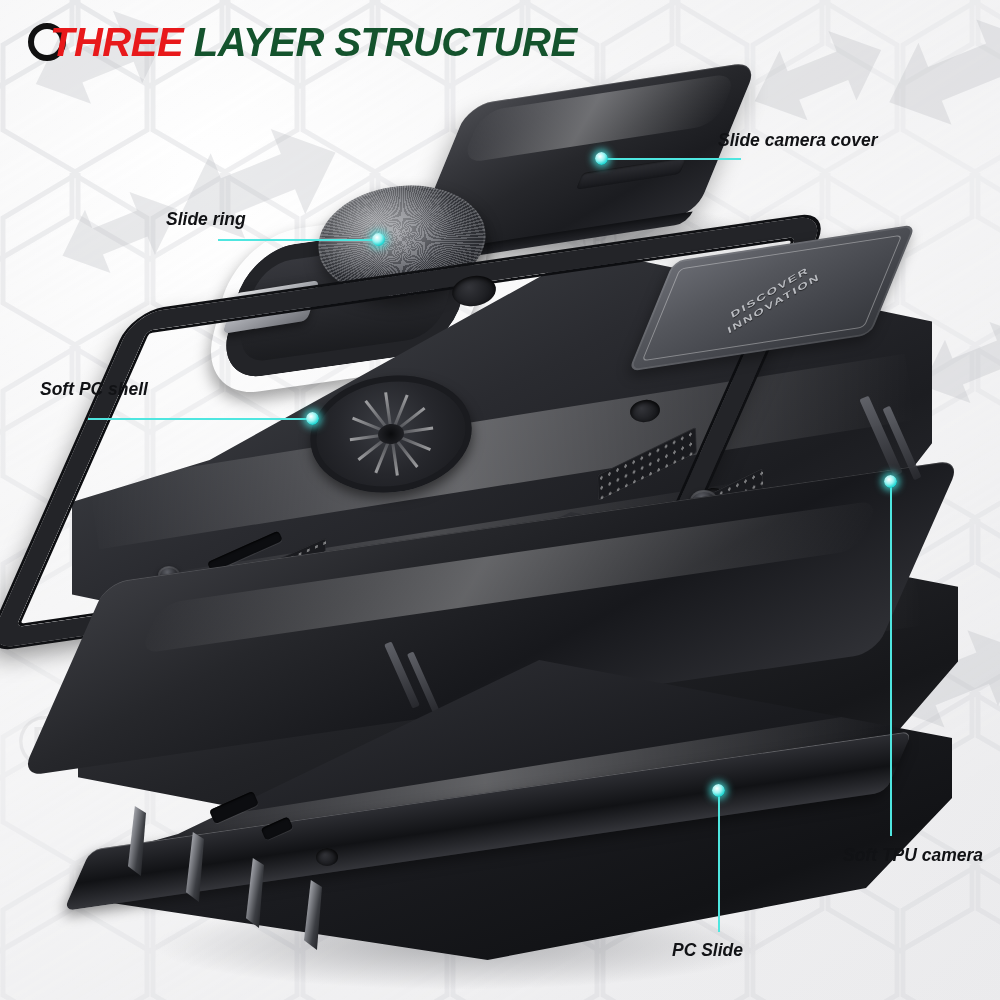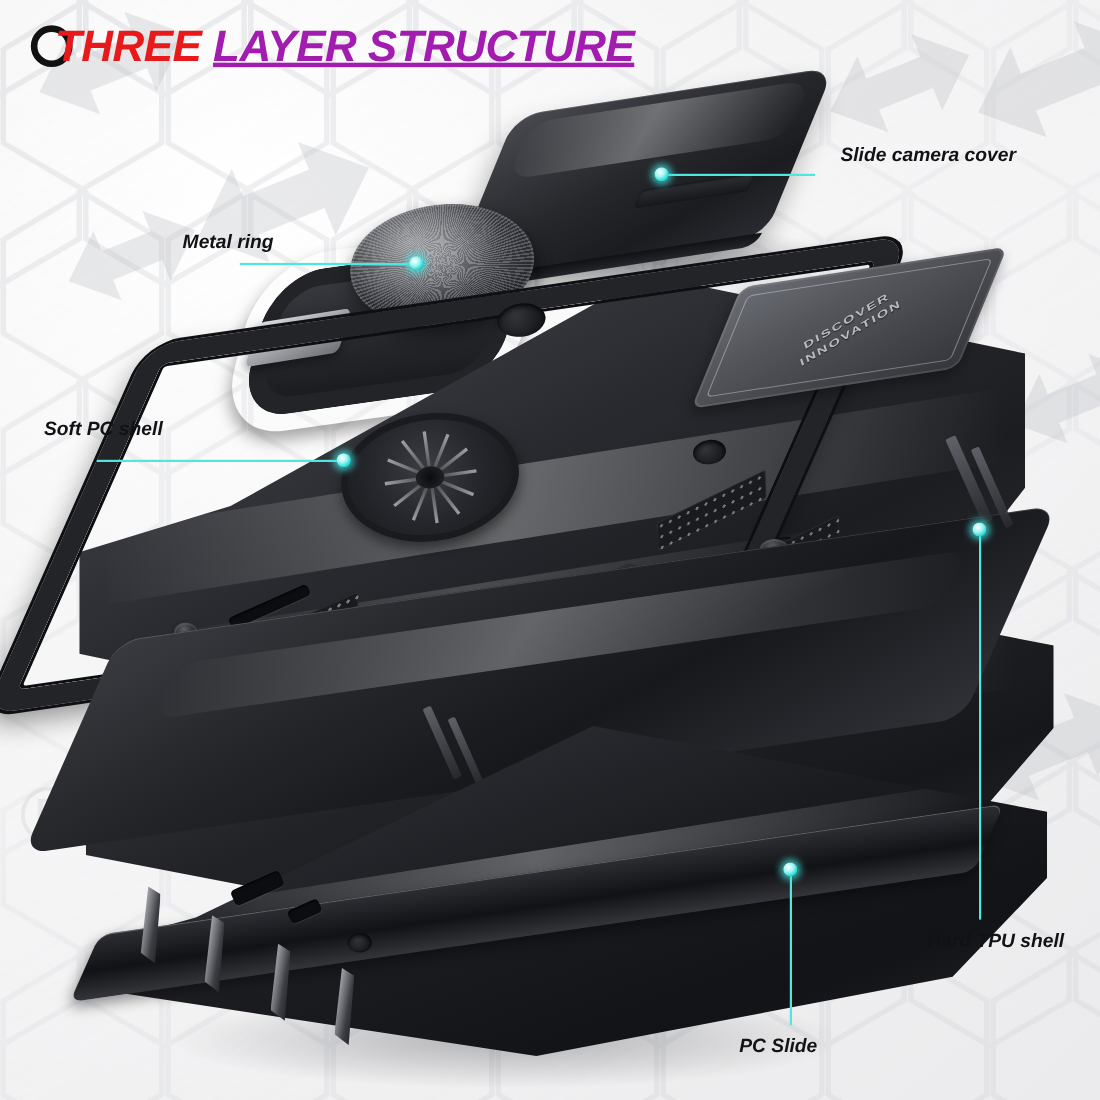--- a/index.html
+++ b/index.html
@@ -20,21 +20,21 @@
   .wm{position:absolute;color:#c9c9cc;font-weight:700;font-style:italic;
       letter-spacing:2px;opacity:.5;user-select:none;white-space:nowrap;}
 
   
   .title-wrap{position:absolute;left:28px;top:22px;display:flex;align-items:center;z-index:40;}
   .title-ring{width:38px;height:38px;border:6px solid #111;border-radius:50%;
      box-sizing:border-box;margin-right:-16px;}
   .title-text{font-size:40px;font-weight:800;font-style:italic;letter-spacing:-0.5px;
      line-height:1;white-space:nowrap;}
   .t-red{color:#e8191b;}
-  .t-dark{color:#a21caf;text-decoration:underline;}
+  .t-dark{color:#14532d;}
 
   
   .callout{position:absolute;z-index:60;}
   .callout .lbl{font-size:17.5px;font-weight:700;font-style:italic;color:#111215;
      white-space:nowrap;}
   .leader{position:absolute;background:#4fe6e0;z-index:55;}
   .leader.h{height:2px;}
   .leader.v{width:2px;}
   .dot{position:absolute;width:13px;height:13px;border-radius:50%;z-index:58;
     background:radial-gradient(circle at 38% 34%,#ffffff 0%,#9df4f2 38%,#23d8d4 68%,#0fb9b6 100%);
@@ -324,40 +324,40 @@
   <div class="slit" style="left:262px;top:822px;width:30px;height:13px;transform:rotate(-24deg);"></div>
   <div class="camhole" style="left:316px;top:848px;width:22px;height:18px;"></div>
 
   <div class="clip" style="left:128px;top:806px;"></div>
   <div class="clip" style="left:186px;top:832px;"></div>
   <div class="clip" style="left:246px;top:858px;"></div>
   <div class="clip" style="left:304px;top:880px;"></div>
 
   <div class="leader h" style="left:601px;top:158px;width:140px;"></div>
   <div class="dot" style="left:595px;top:152px;"></div>
-  <div class="callout" style="left:764px;top:130px;">
+  <div class="callout" style="left:718px;top:130px;">
     <div class="lbl">Slide camera cover</div>
   </div>
 
   <div class="leader h" style="left:218px;top:239px;width:162px;"></div>
   <div class="dot" style="left:372px;top:233px;"></div>
   <div class="callout" style="left:166px;top:209px;">
-    <div class="lbl">Metal ring</div>
+    <div class="lbl">Slide ring</div>
   </div>
 
   <div class="leader h" style="left:88px;top:418px;width:226px;"></div>
   <div class="dot" style="left:306px;top:412px;"></div>
   <div class="callout" style="left:40px;top:379px;">
     <div class="lbl">Soft PC shell</div>
   </div>
 
   <div class="leader v" style="left:890px;top:481px;height:355px;"></div>
   <div class="dot" style="left:884px;top:475px;"></div>
   <div class="callout" style="left:843px;top:845px;">
-    <div class="lbl">Hard TPU shell</div>
+    <div class="lbl">Soft TPU camera</div>
   </div>
 
   <div class="leader v" style="left:718px;top:790px;height:142px;"></div>
   <div class="dot" style="left:712px;top:784px;"></div>
   <div class="callout" style="left:672px;top:940px;">
     <div class="lbl">PC Slide</div>
   </div>
 
 </div>
 

